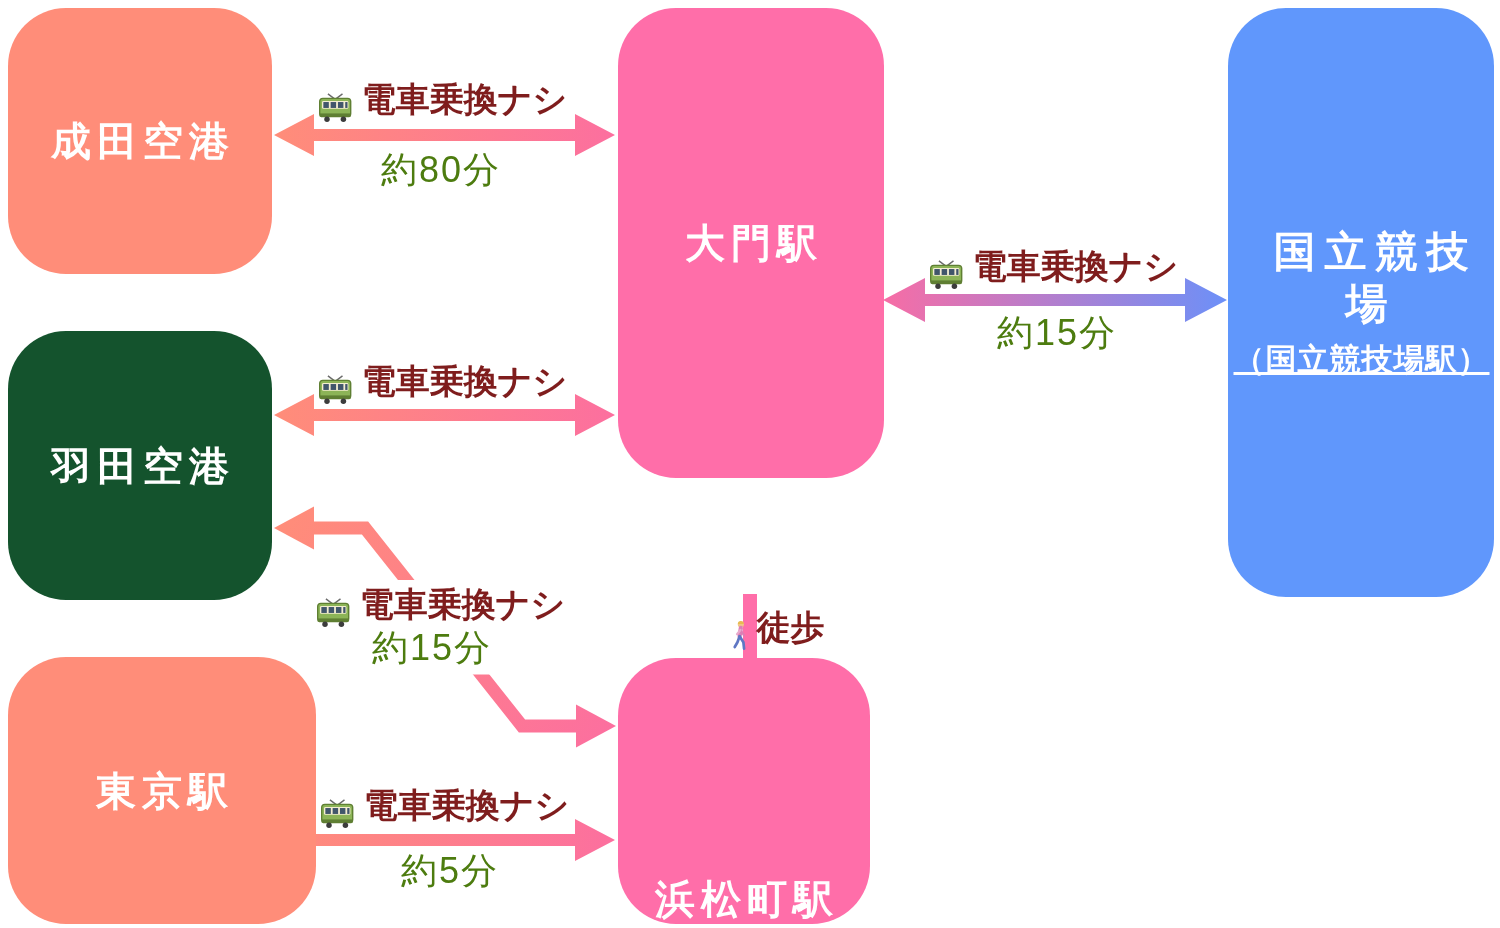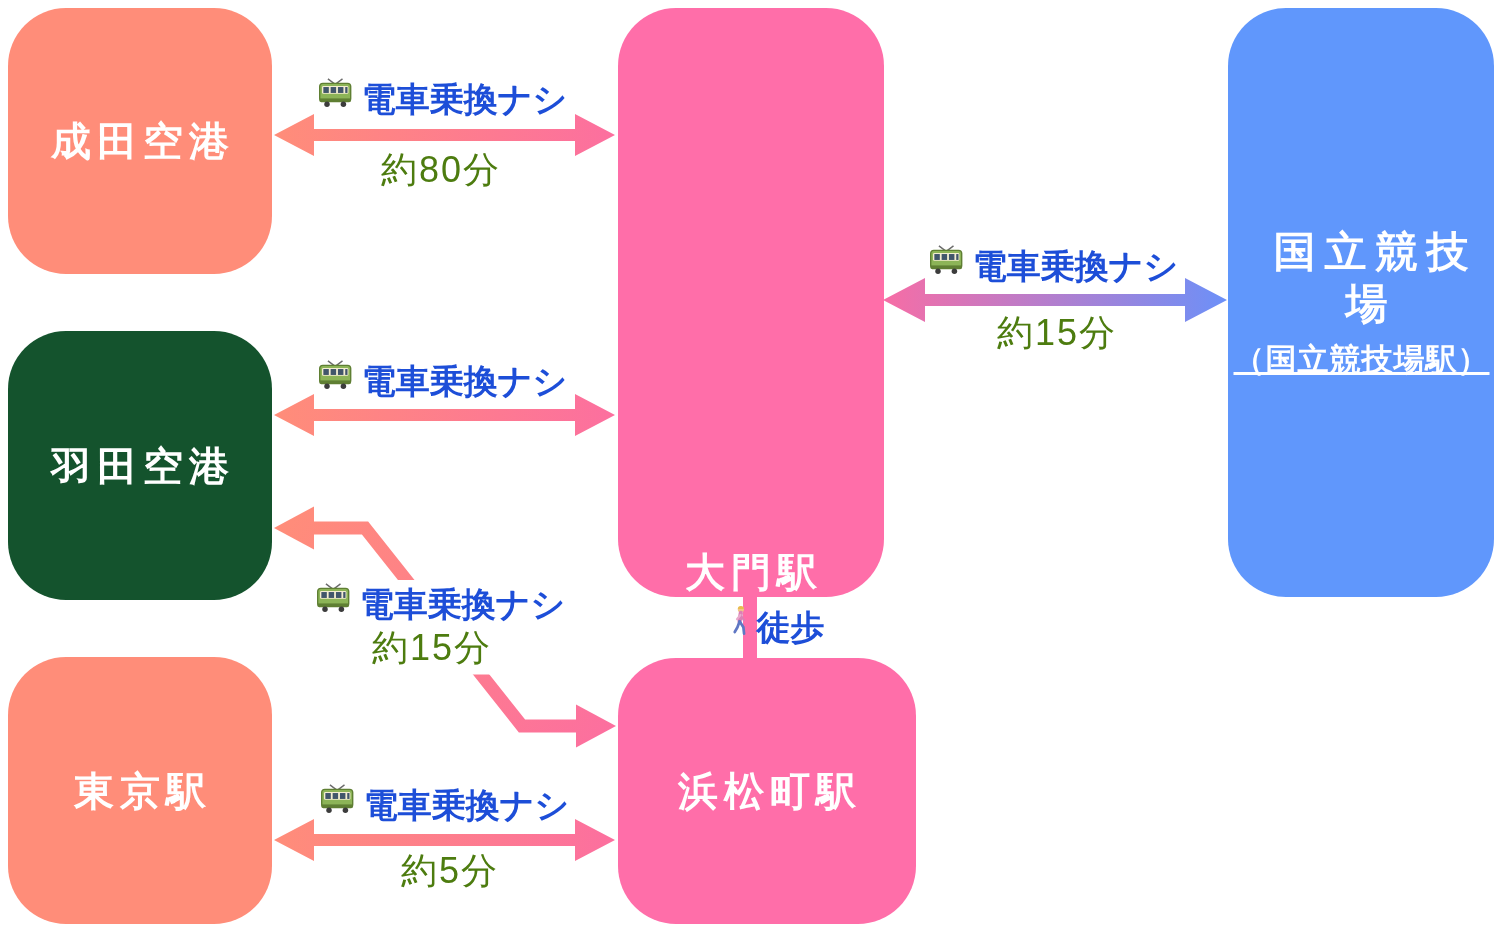--- a/index.html
+++ b/index.html
@@ -14,22 +14,22 @@
     color:#fff;font-weight:700;font-size:40px;letter-spacing:6px;text-indent:6px;
     text-align:center;line-height:1.25;
   }
   .salmon{background:#FF8D79;align-items:center;}
   .pink{background:#FF6EA9;}
   .blue{background:#6097FC;}
   .stadium-title{font-size:42px;letter-spacing:9px;text-indent:9px;margin-left:20px;}
   .stadium-sub{font-size:31px;letter-spacing:1px;text-indent:1px;margin-top:10px;text-decoration:underline;}
   .route-label{
     position:absolute;z-index:2;transform:translate(-50%,-50%);
-    display:flex;align-items:flex-start;gap:8px;white-space:nowrap;
-    font-size:34px;font-weight:700;color:#1d4ed8;
+    display:flex;align-items:flex-end;gap:8px;white-space:nowrap;
+    font-size:34px;font-weight:700;color:#7f1d1d;
   }
   .time-label{
     position:absolute;z-index:2;transform:translate(-50%,-50%);white-space:nowrap;
     font-size:36px;font-weight:500;color:#4d7c0f;letter-spacing:2px;
   }
   .bg-white{background:#ffffff;padding:2px 8px;}
   .icon{flex:0 0 auto;display:block;}
 </style>
 </head>
 <body>
@@ -67,29 +67,29 @@
   </svg>
 
   <div class="box salmon" style="left: 8px; top: 8px; width: 264px; height: 266px; background: rgb(255, 141, 121);">
     <span>成田空港</span>
   </div>
 
   <div class="box salmon" style="left: 8px; top: 331px; width: 264px; height: 269px; background: #14532d;">
     <span>羽田空港</span>
   </div>
 
-  <div class="box salmon" style="left: 8px; top: 657px; width: 264px; height: 267px; background: rgb(255, 141, 121);">
+  <div class="box salmon" style="left: 8px; top: 657px; width: 308px; height: 267px; background: rgb(255, 141, 121);">
     <span>東京駅</span>
   </div>
 
-  <div class="box pink" style="left: 618px; top: 8px; width: 266px; height: 589px; background: rgb(255, 110, 169); justify-content: flex-end;">
+  <div class="box pink" style="left: 618px; top: 8px; width: 266px; height: 470px; background: rgb(255, 110, 169);">
     <span>大門駅</span>
   </div>
 
-  <div class="box pink" style="left: 618px; top: 658px; width: 298px; height: 266px; background: rgb(255, 110, 169);">
+  <div class="box pink" style="left: 618px; top: 658px; width: 252px; height: 266px; background: rgb(255, 110, 169); justify-content: flex-end;">
     <span>浜松町駅</span>
   </div>
 
   <div class="box blue" style="left: 1228px; top: 8px; width: 266px; height: 589px; background: rgb(96, 151, 252);">
     <span class="stadium-title">国立競技場</span>
     <span class="stadium-sub">（国立競技場駅）</span>
   </div>
 
   <div class="route-label" style="left:442px;top:100px">
     <svg class="icon" width="37" height="31" viewBox="0 0 40 34">

